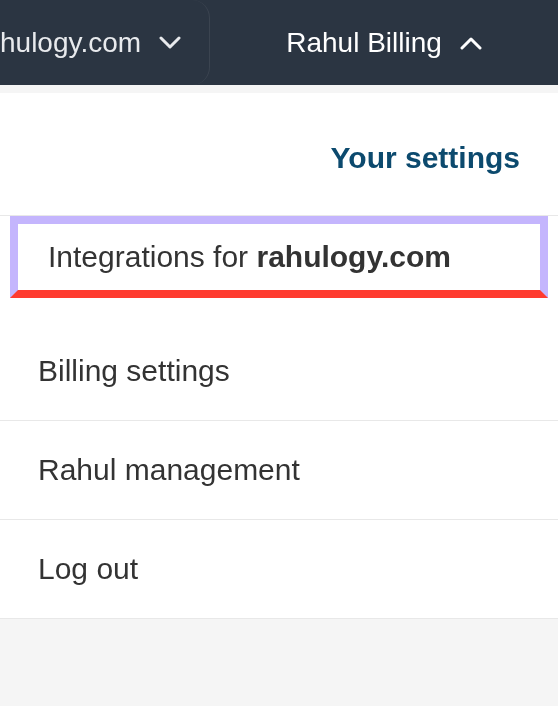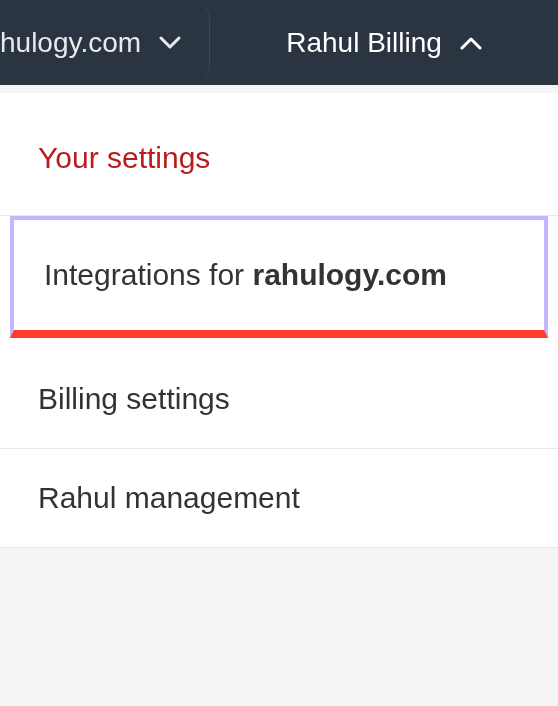--- a/index.html
+++ b/index.html
@@ -60,29 +60,30 @@
   }
   .menu-item {
     padding: 32px 38px;
     font-size: 30px;
     color: #333333;
     border-bottom: 1px solid #e8e8e8;
     cursor: pointer;
     position: relative;
   }
   .menu-item.first {
-    color: #b91c1c;
-    font-weight: 400;
+    color: #0c4a6e;
+    font-weight: 700;
     padding-top: 48px;
     padding-bottom: 40px;
+    text-align: right;
   }
   .menu-item.highlighted {
-    border: 4px solid #c4b5fd;
-    padding: 38px 30px;
-    margin: 0 10px 12px 10px;
+    border: 8px solid #c4b5fd;
+    padding: 16px 30px;
+    margin: 0 10px 24px 10px;
     border-bottom: 8px solid #ff3b2f;
   }
   .menu-item-text {
     display: inline;
   }
   .bold {
     font-weight: 700;
   }
   svg.chev {
     width: 22px;
@@ -117,13 +118,16 @@
   </div>
   <div class="menu-item highlighted">
     <span class="menu-item-text">Integrations for </span><span class="menu-item-text bold">rahulogy.com</span>
   </div>
   <div class="menu-item">
     <span class="menu-item-text">Billing settings</span>
   </div>
   <div class="menu-item">
     <span class="menu-item-text">Rahul management</span>
   </div>
+  <div class="menu-item">
+    <span class="menu-item-text">Log out</span>
+  </div>
 </div>
 
 </body></html>

